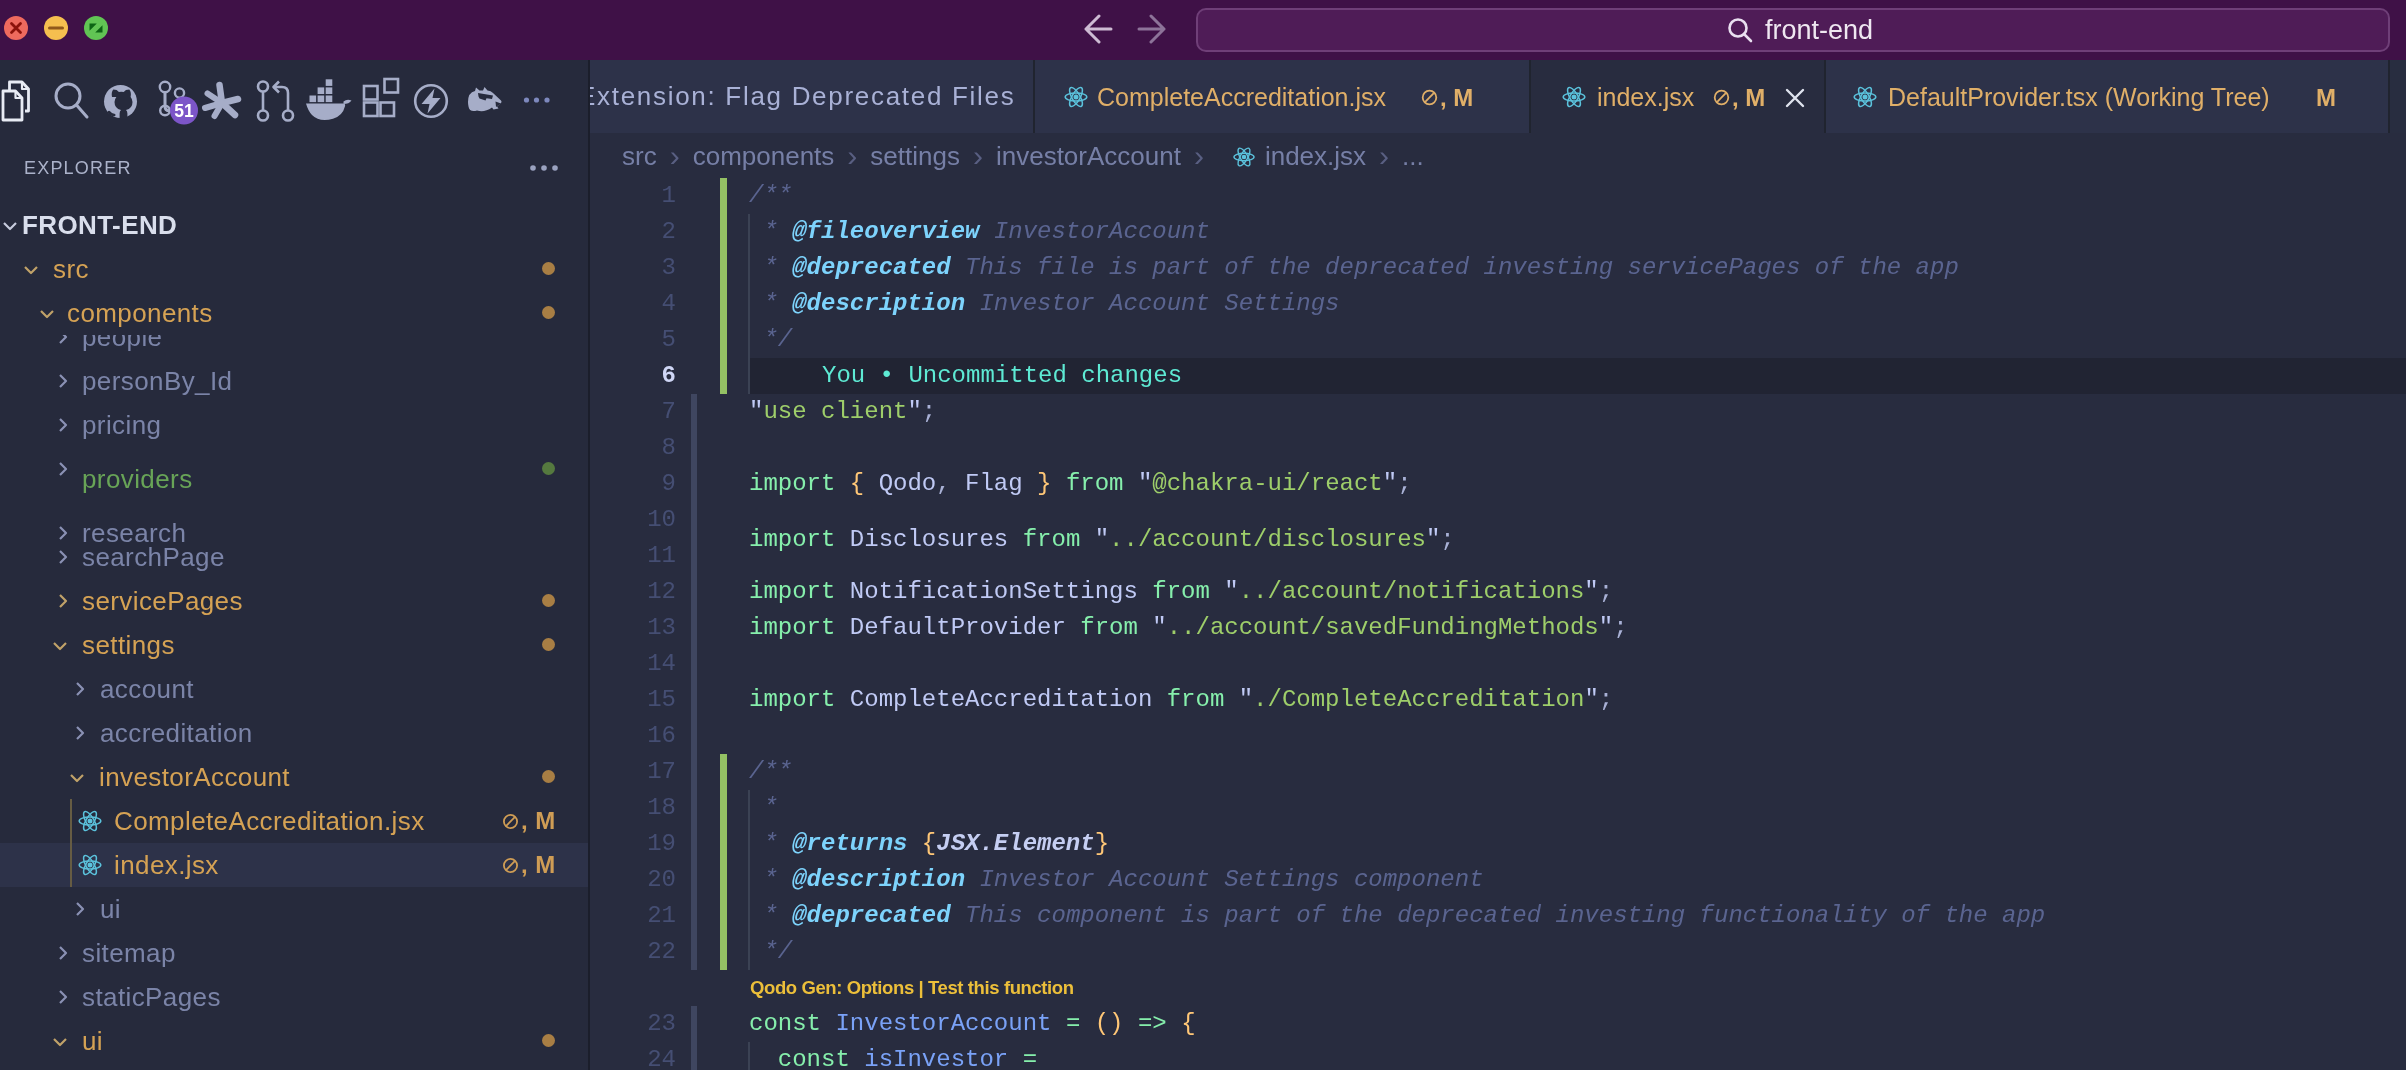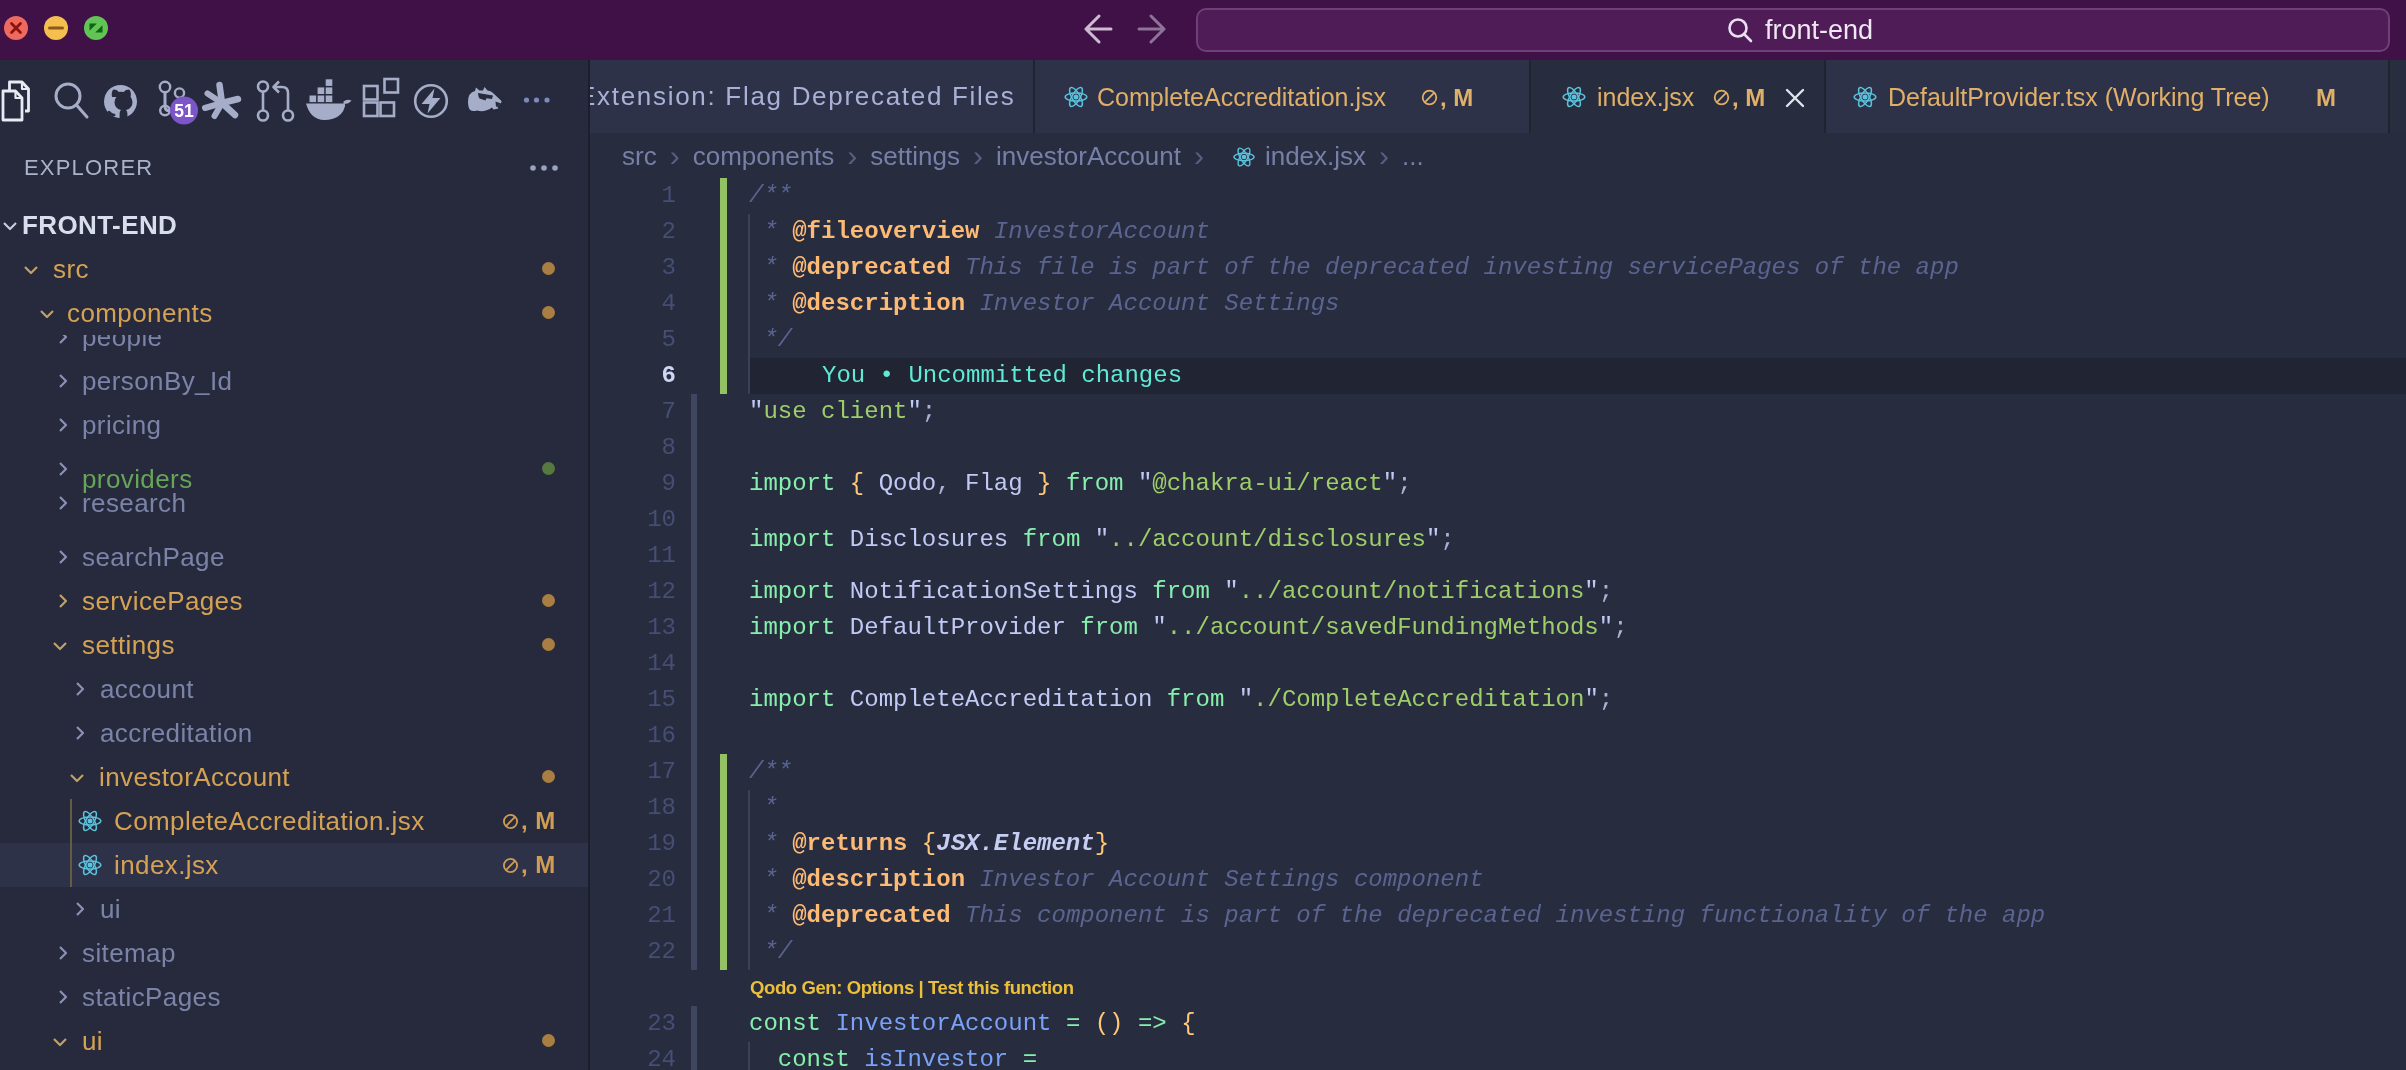--- a/index.html
+++ b/index.html
@@ -33,21 +33,21 @@
   #crumbs { left:590px; top:133px; width:1816px; height:47px; background:#282c3f;
             display:flex; align-items:center; font-size:26px; color:#767fa6; }
 
   
   #editor { left:590px; top:180px; width:1816px; height:890px; background:#282c3f; }
   .ln { position:absolute; left:590px; width:86px; text-align:right;
         font-family:"Liberation Mono", monospace; font-size:24px; line-height:36px; color:#454e73; }
   .cl { position:absolute; left:749px; white-space:pre;
         font-family:"Liberation Mono", monospace; font-size:24px; line-height:36px; color:#c0caf5; }
   .cm { color:#5a6490; font-style:italic; }
-  .tg { color:#fdba74; font-weight:bold; }
+  .tg { color:#7dd3fc; font-style:italic; font-weight:bold; }
   .ty { color:#c5cef2; font-style:italic; font-weight:bold; }
   .pu { color:#86efac;text-align:right; }
   .st { color:#9ece6a; }
   .idn{ color:#c0caf5; }
   .bl { color:#7aa2f7; }
   .gd { color:#ffc777; }
   .pn { color:#a9b1d6; }
   .qt { color:#c0caf5; }
   .bsep { color:#595f82; margin:0 13px; font-size:30px; line-height:24px; position:relative; top:-1px; }
 </style>
@@ -149,21 +149,21 @@
   </g>
 
   <g fill="#7d88bd">
     <circle cx="526.5" cy="40" r="2.6"></circle>
     <circle cx="536.5" cy="40" r="2.6"></circle>
     <circle cx="547" cy="40" r="2.6"></circle>
   </g>
 </svg>
 <div class="abs" id="sidebar"></div>
 
-<div class="abs" style="left:24px;top:146px;height:44px;display:flex;align-items:center;font-size:22px;letter-spacing:1.2px;color:#abb2ca">EXPLORER</div>
+<div class="abs" style="left:24px;top:146px;height:44px;display:flex;align-items:center;font-size:18px;letter-spacing:1.2px;color:#abb2ca">EXPLORER</div>
 <svg class="abs" style="left:528px;top:162px" width="40" height="12">
     <g fill="#9aa2c0">
       <circle cx="5" cy="6" r="2.8"></circle>
       <circle cx="16" cy="6" r="2.8"></circle>
       <circle cx="27" cy="6" r="2.8"></circle>
     </g>
   </svg>
 
 <div class="trow" style="top:203px">
   <svg class="abs" style="left:1px;top:14px" width="18" height="18" viewBox="0 0 18 18">
@@ -178,21 +178,21 @@
       </svg><span class="abs grey" style="left:82px;top:7px">people</span></div>
   <div class="trow" style="top:359px"><svg class="abs" style="left:54px;top:13px" width="18" height="18" viewBox="0 0 18 18">
         <path d="M6 3 L12 9 L6 15" fill="none" stroke="#8a91b4" stroke-width="2.2" stroke-linejoin="round"></path>
       </svg><span class="abs grey" style="left:82px;top:7px">personBy_Id</span></div>
   <div class="trow" style="top:403px"><svg class="abs" style="left:54px;top:13px" width="18" height="18" viewBox="0 0 18 18">
         <path d="M6 3 L12 9 L6 15" fill="none" stroke="#8a91b4" stroke-width="2.2" stroke-linejoin="round"></path>
       </svg><span class="abs grey" style="left:82px;top:7px">pricing</span></div>
   <div class="trow" style="top:447px"><svg class="abs" style="left:54px;top:13px" width="18" height="18" viewBox="0 0 18 18">
         <path d="M6 3 L12 9 L6 15" fill="none" stroke="#8a91b4" stroke-width="2.2" stroke-linejoin="round"></path>
       </svg><span class="abs green" style="left:82px;top:17px">providers</span><span class="dot" style="top:15px;background:#55793f"></span></div>
-  <div class="trow" style="top:481px"><svg class="abs" style="left:54px;top:13px" width="18" height="18" viewBox="0 0 18 18">
+  <div class="trow" style="top:511px"><svg class="abs" style="left:54px;top:13px" width="18" height="18" viewBox="0 0 18 18">
         <path d="M6 3 L12 9 L6 15" fill="none" stroke="#8a91b4" stroke-width="2.2" stroke-linejoin="round"></path>
       </svg><span class="abs grey" style="left:82px;top:7px">research</span></div>
   <div class="trow" style="top:535px"><svg class="abs" style="left:54px;top:13px" width="18" height="18" viewBox="0 0 18 18">
         <path d="M6 3 L12 9 L6 15" fill="none" stroke="#8a91b4" stroke-width="2.2" stroke-linejoin="round"></path>
       </svg><span class="abs grey" style="left:82px;top:7px">searchPage</span></div>
   <div class="trow" style="top:579px"><svg class="abs" style="left:54px;top:13px" width="18" height="18" viewBox="0 0 18 18">
         <path d="M6 3 L12 9 L6 15" fill="none" stroke="#c0a269" stroke-width="2.2" stroke-linejoin="round"></path>
       </svg><span class="abs gold" style="left:82px;top:7px">servicePages</span><span class="dot" style="top:15px;background:#a87e44"></span></div>
   <div class="trow" style="top:623px"><svg class="abs" style="left:51px;top:14px" width="18" height="18" viewBox="0 0 18 18">
         <path d="M3 6 L9 12 L15 6" fill="none" stroke="#c0a269" stroke-width="2.2" stroke-linejoin="round"></path>

